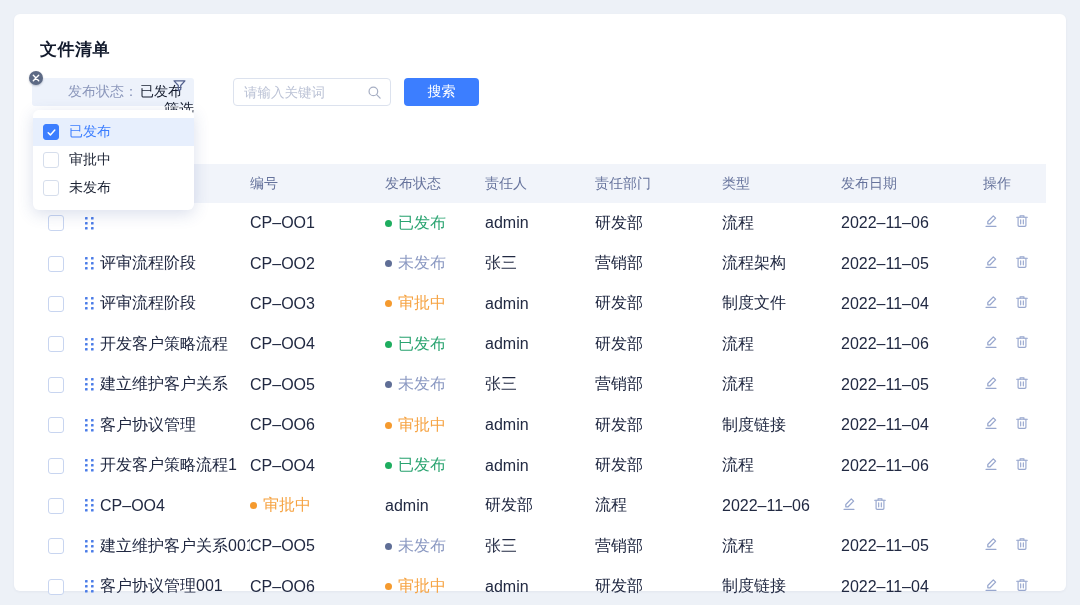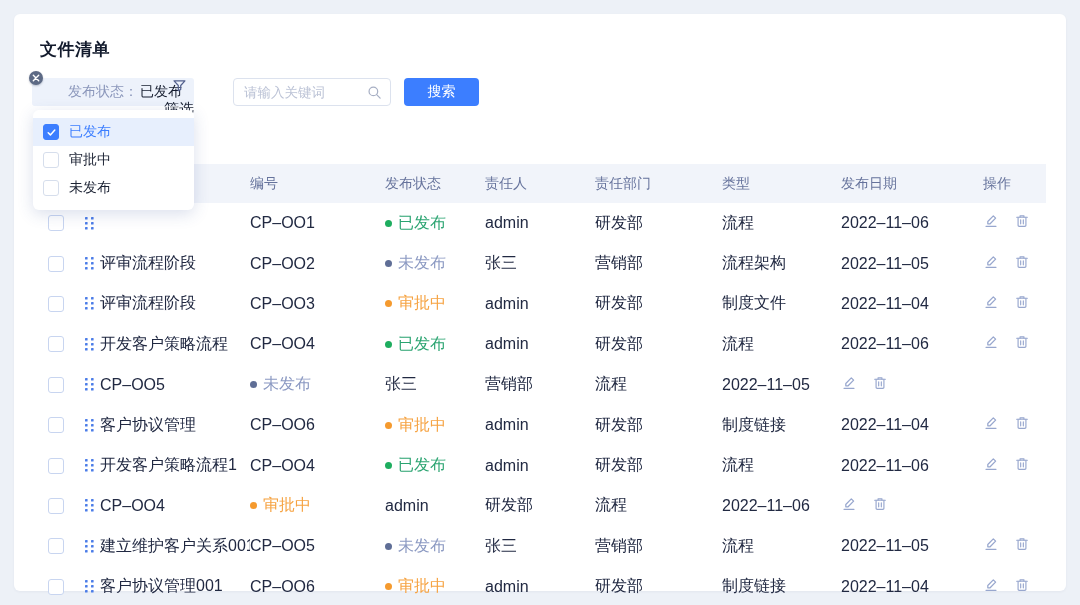--- a/index.html
+++ b/index.html
@@ -338,20 +338,21 @@
     <div class="td c-drag">
       <svg width="11" height="15" viewBox="0 0 11 15" fill="#4C7DE8">
         <rect x="1" y="1" width="2.6" height="2.6" rx="0.6"></rect>
               <rect x="7" y="1" width="2.6" height="2.6" rx="0.6"></rect>
         <rect x="1" y="6" width="2.6" height="2.6" rx="0.6"></rect>
               <rect x="7" y="6" width="2.6" height="2.6" rx="0.6"></rect>
         <rect x="1" y="11" width="2.6" height="2.6" rx="0.6"></rect>
               <rect x="7" y="11" width="2.6" height="2.6" rx="0.6"></rect>
       </svg>
     </div>
+    <div class="td c-name">建立维护客户关系</div>
     <div class="td c-code">CP–OO5</div>
     <div class="td c-status st-unpublished">
       <span class="dot"></span>
       <span class="stxt">未发布</span>
     </div>
     <div class="td">张三</div>
     <div class="td">营销部</div>
     <div class="td">流程</div>
     <div class="td">2022–11–05</div>
     <div class="td c-ops">

